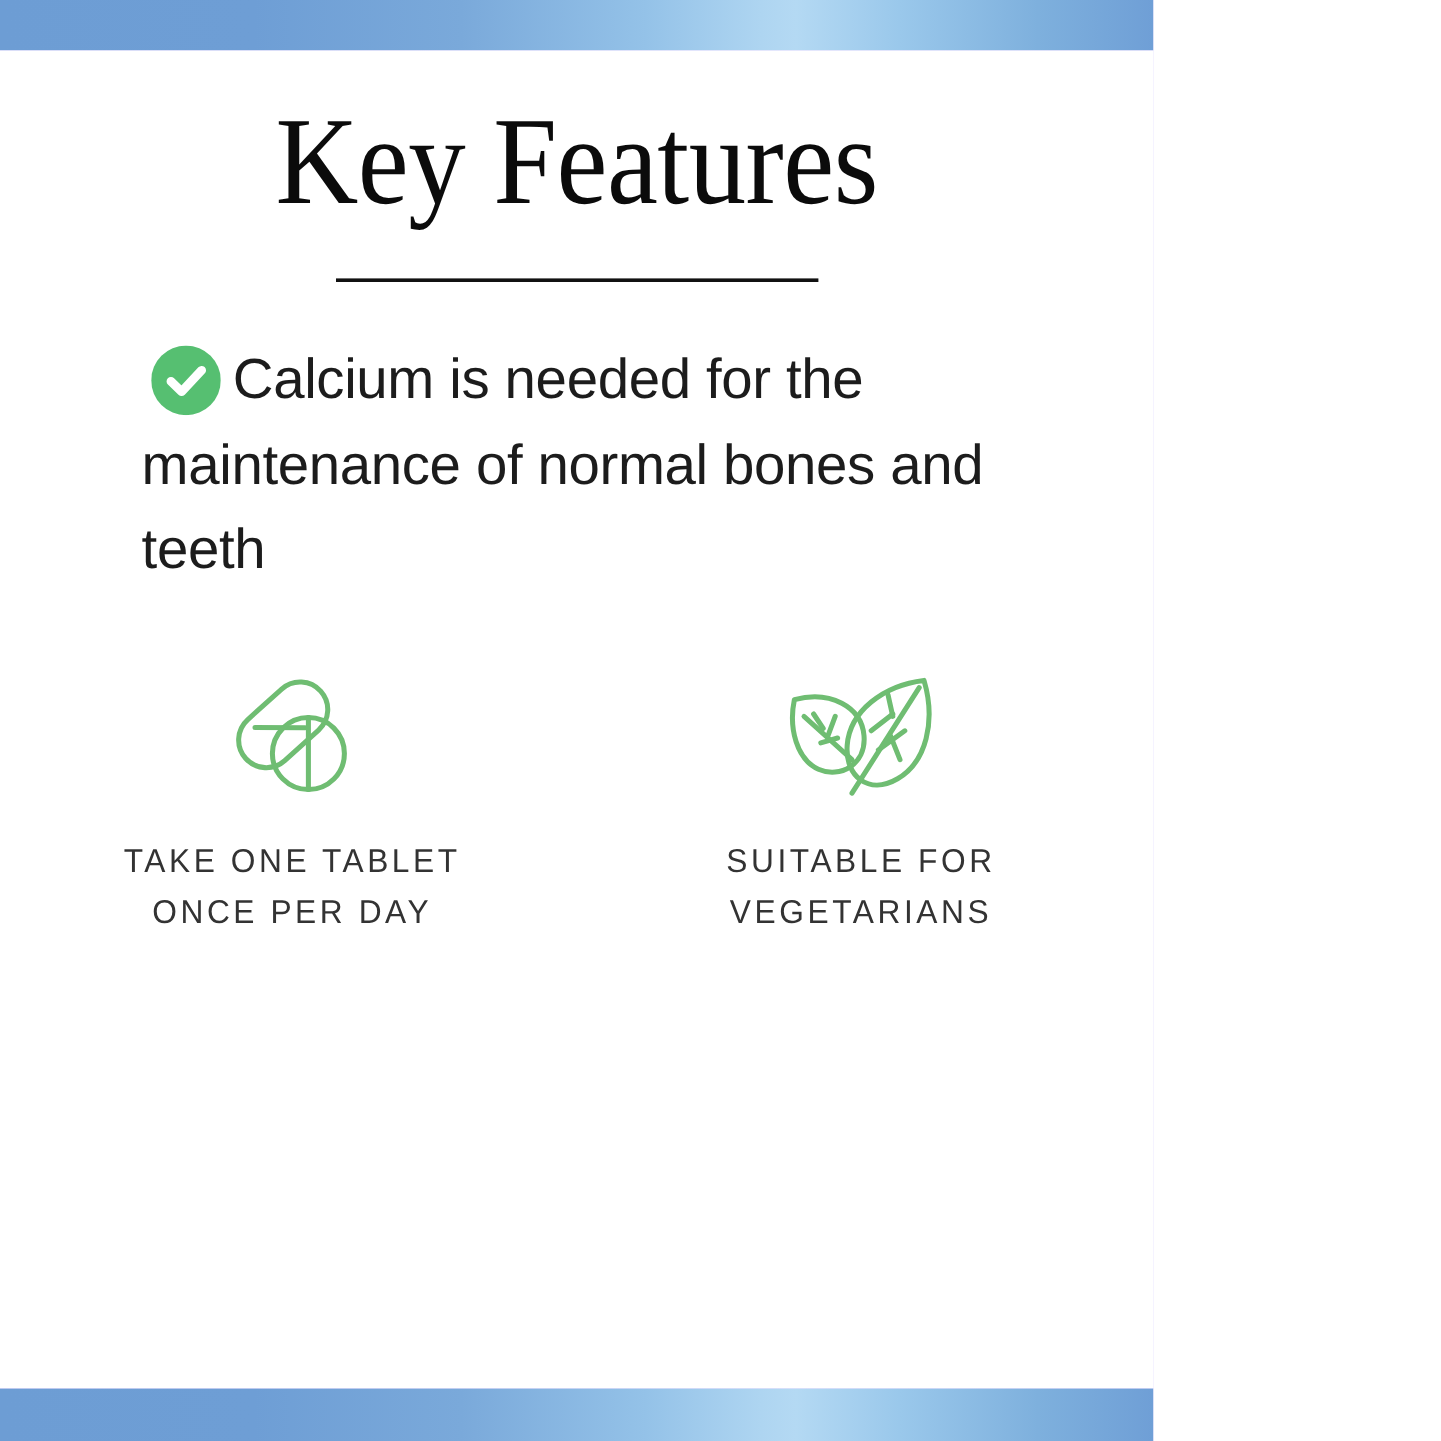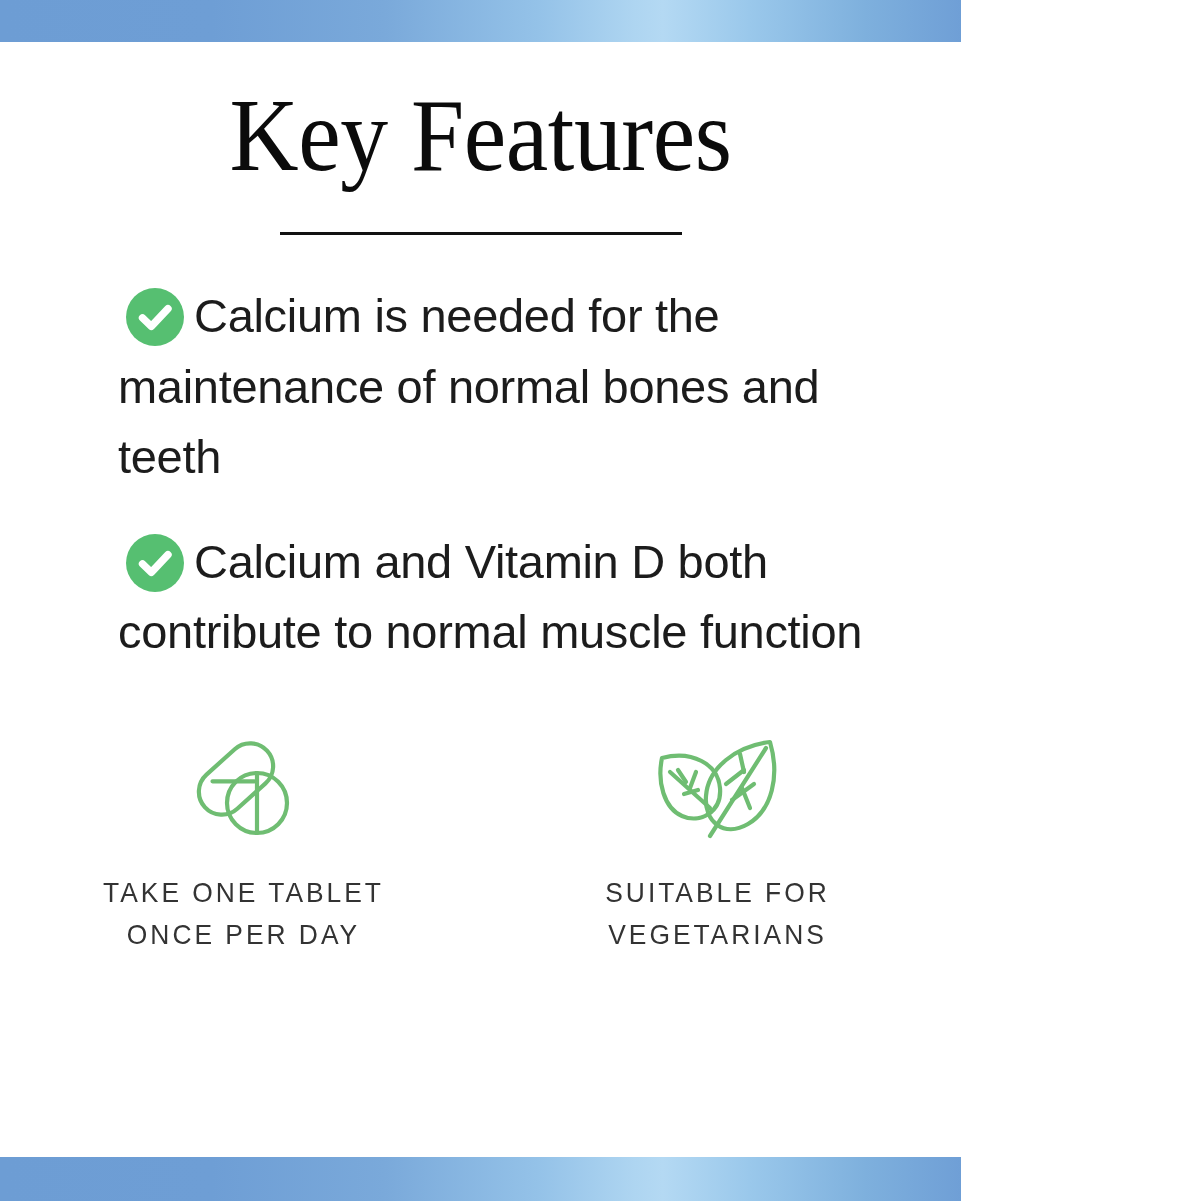--- a/index.html
+++ b/index.html
@@ -162,29 +162,20 @@
         <span class="check-icon">
           <svg viewBox="0 0 58 58" width="58" height="58" aria-hidden="true">
             <circle cx="29" cy="29" r="29" fill="#56bf71"></circle>
             <path d="M16.5 29.8 L25.3 38.4 L42.0 20.6" fill="none" stroke="#ffffff" stroke-width="7.4" stroke-linecap="round" stroke-linejoin="round"></path>
           </svg>
         </span>
         <p class="feature-text">Calcium is needed for the maintenance of normal bones and teeth</p>
       </li>
 
 
-      <li class="feature-item">
-        <span class="check-icon">
-          <svg viewBox="0 0 58 58" width="58" height="58" aria-hidden="true">
-            <circle cx="29" cy="29" r="29" fill="#56bf71"></circle>
-            <path d="M16.5 29.8 L25.3 38.4 L42.0 20.6" fill="none" stroke="#ffffff" stroke-width="7.4" stroke-linecap="round" stroke-linejoin="round"></path>
-          </svg>
-        </span>
-        <p class="feature-text">Calcium and Vitamin D both contribute to normal muscle function</p>
-      </li>
 
     </ul>
 
     <div class="benefits">
 
       <div class="benefit">
         <div class="benefit-icon">
           <svg viewBox="0 0 120 110" width="120" height="110" aria-hidden="true">
             <g fill="none" stroke="#6fbd72" stroke-width="4.2" stroke-linecap="round" stroke-linejoin="round">
 

